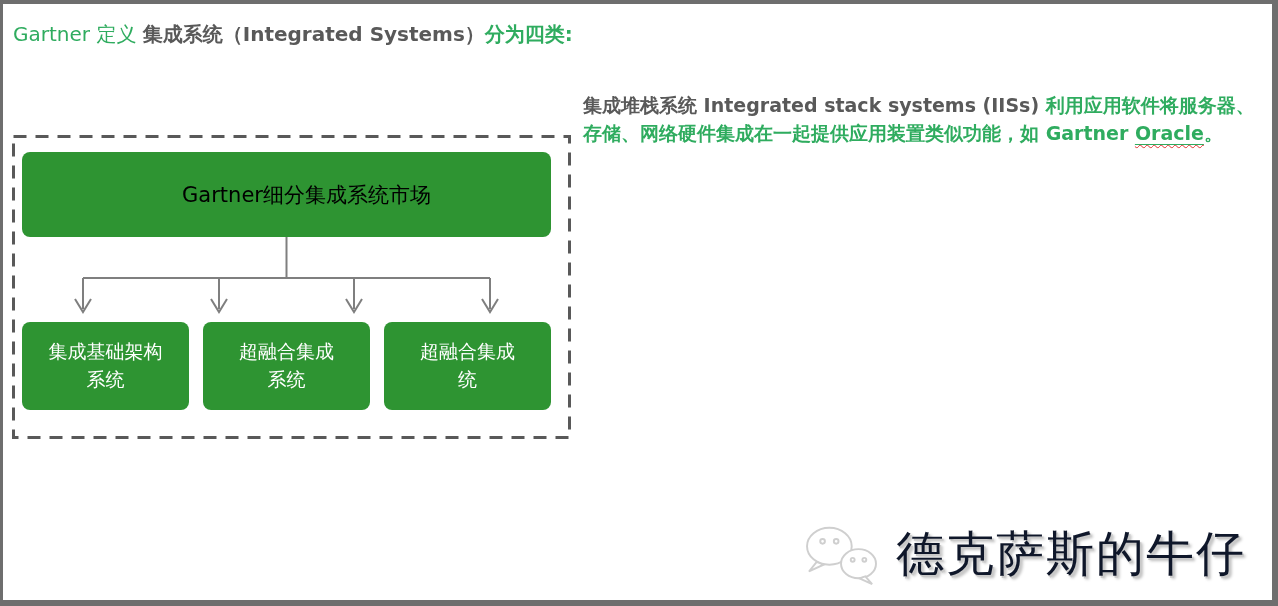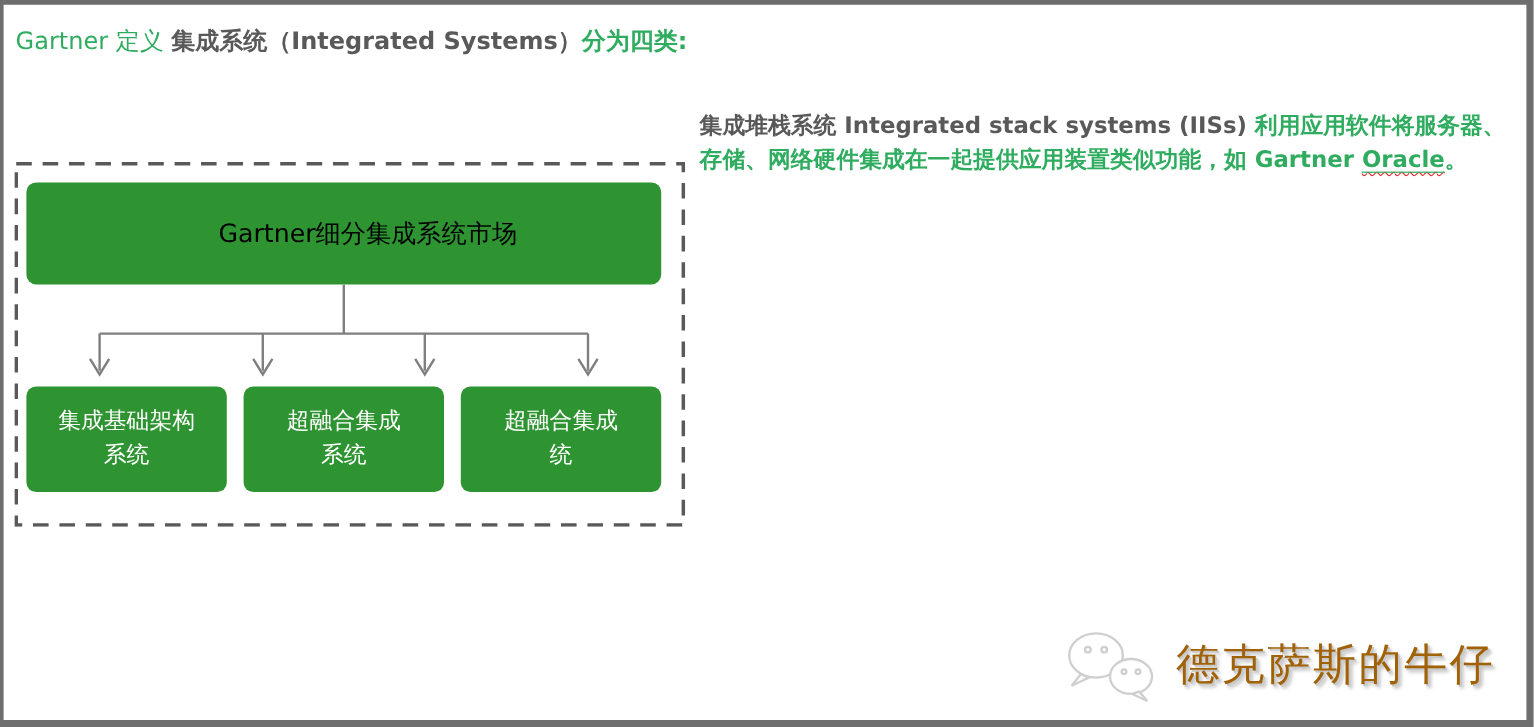--- a/index.html
+++ b/index.html
@@ -67,21 +67,21 @@
     text-decoration-thickness:1px;
     text-underline-offset:4px;
   }
   .run .u{text-decoration:underline;text-decoration-thickness:1px;}
   
   .watermark{
     position:absolute;right:26px;bottom:12px;
     display:flex;align-items:center;gap:10px;
   }
   .wm-text{
-    font-size:36px;letter-spacing:2px;color:#a16207;
+    font-size:48px;letter-spacing:2px;color:#0f172a;
     text-shadow:1.5px 1.5px 0 #c9c9c9, 3px 3px 3px #bdbdbd;
     white-space:nowrap;
   }
 </style>
 </head>
 <body>
 
 <div class="frame">
 
   <div class="page-title"><span class="run r-green">Gartner 定义 </span><span class="run r-gray-bold">集成系统（Integrated Systems）</span><span class="run r-green-bold">分为四类:</span></div>

